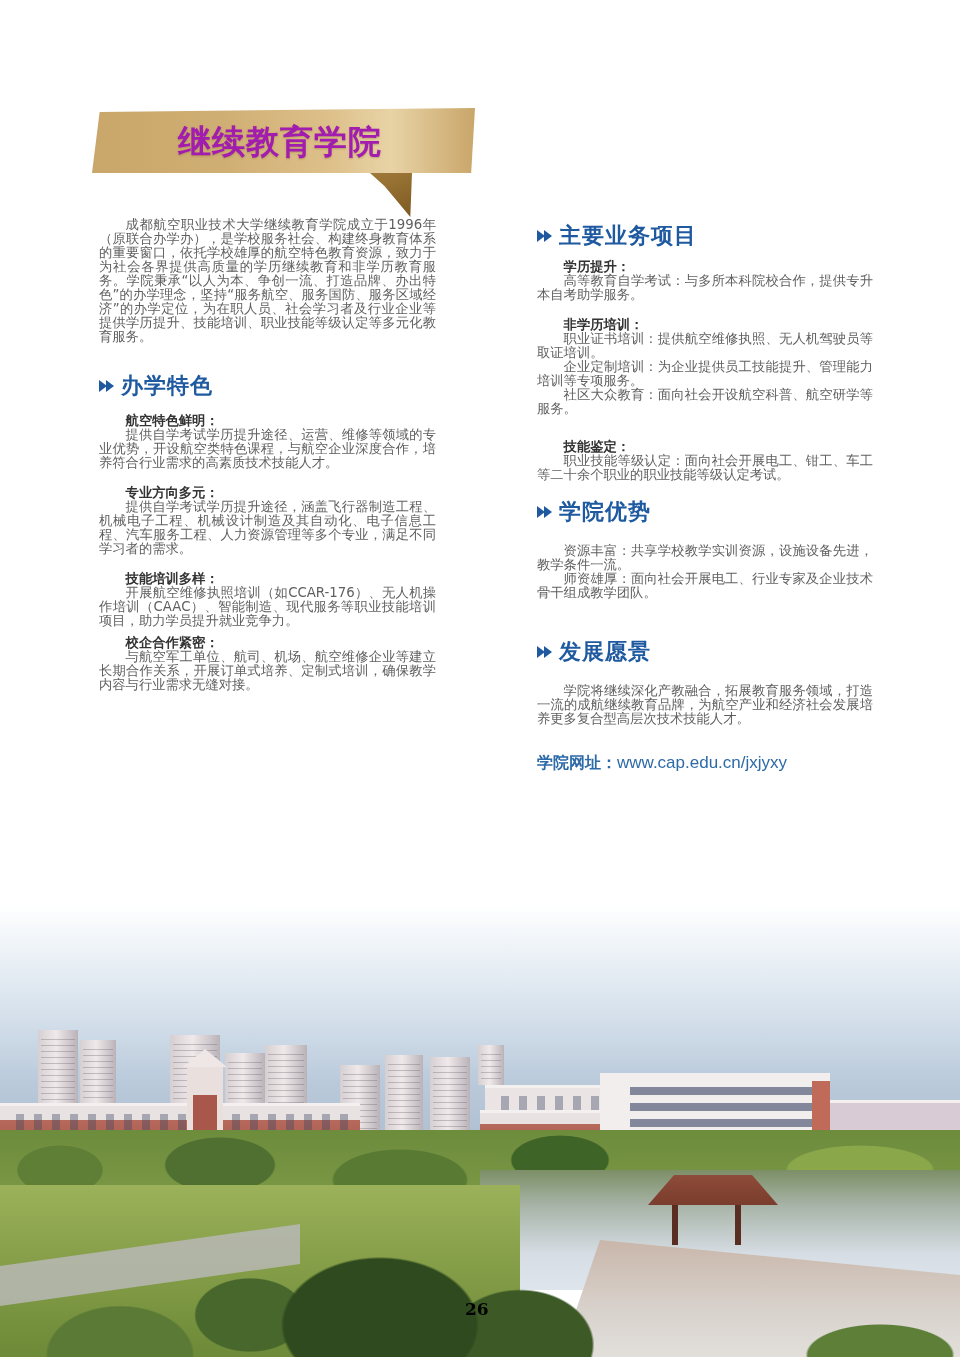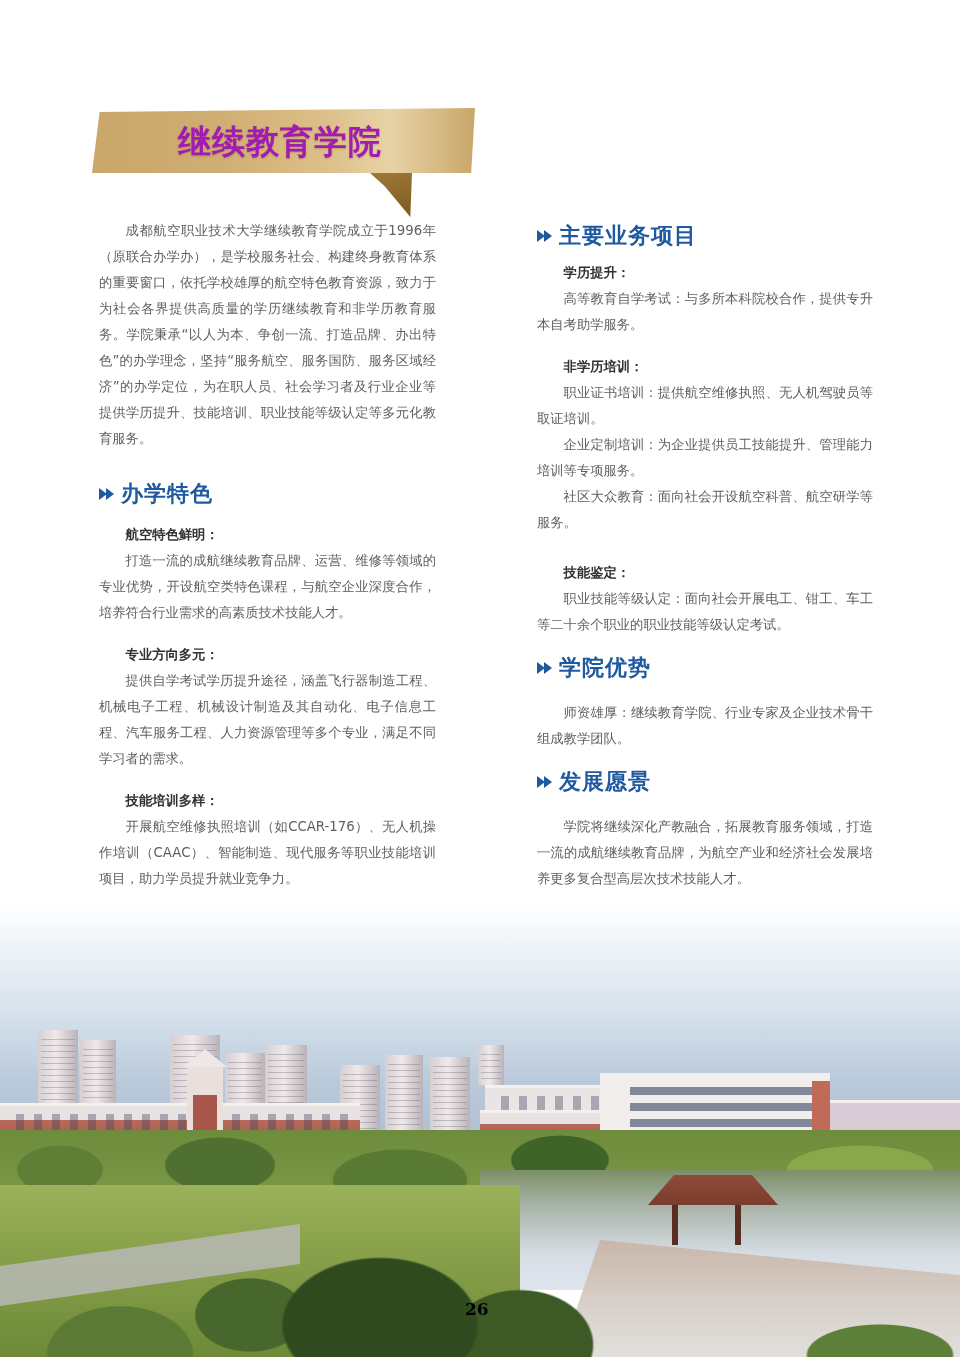--- a/index.html
+++ b/index.html
@@ -19,21 +19,21 @@
     background: linear-gradient(160deg, #a07a3a 0%, #7d5a22 100%);
     clip-path: polygon(0% 0%, 100% 0%, 96% 100%, 35% 30%);
   }
   .ribbon-title {
     position: absolute; left: 0; top: 12px; width: 383px; text-align: left; padding-left: 86px;
     font-size: 33px; font-weight: bold; color: #a21caf; letter-spacing: 1px;
     text-shadow: 0 1px 2px rgba(120,90,40,0.35);
   }
 
   
-  .col { position: absolute; width: 337px; font-size: 13.3px; line-height: 26px; color: #5f5f5f; }
+  .col { position: absolute; width: 337px; font-size: 13.3px; line-height: 14px; color: #5f5f5f; }
   .col-left { left: 99px; top: 218px; }
   .col-right { left: 537px; top: 218px; width: 336px; }
 
   p.para { text-indent: 2em; text-align: justify; }
   .sub-title { font-weight: bold; color: #333333; padding-left: 2em; margin-top: 0; }
 
   .section-head { display: flex; align-items: center; height: 36px; }
   .section-head .arrow { width: 18px; height: 14px; margin-right: 4px; position: relative; }
   .section-head .arrow svg { display: block; }
   .section-head .label { font-size: 22px; font-weight: bold; color: #1f5aa0; letter-spacing: 1px; }
@@ -103,21 +103,21 @@
       <svg width="18" height="14" viewBox="0 0 18 14">
           <polygon points="0,1 8,7 0,13" fill="#1f5aa0"></polygon>
           <polygon points="7,1 15,7 7,13" fill="#1f5aa0"></polygon>
         </svg>
     </span>
     <span class="label">办学特色</span>
   </div>
 
   <div style="margin-top:10px;">
     <div class="sub-title">航空特色鲜明：</div>
-    <p class="para">打造一流的成航继续教育品牌、运营、维修等领域的专业优势，开设航空类特色课程，与航空企业深度合作，培养符合行业需求的高素质技术技能人才。</p>
+    <p class="para">提供自学考试学历提升途径、运营、维修等领域的专业优势，开设航空类特色课程，与航空企业深度合作，培养符合行业需求的高素质技术技能人才。</p>
   </div>
   <div style="margin-top:16px;">
     <div class="sub-title">专业方向多元：</div>
     <p class="para">提供自学考试学历提升途径，涵盖飞行器制造工程、机械电子工程、机械设计制造及其自动化、电子信息工程、汽车服务工程、人力资源管理等多个专业，满足不同学习者的需求。</p>
   </div>
   <div style="margin-top:16px;">
     <div class="sub-title">技能培训多样：</div>
     <p class="para">开展航空维修执照培训（如CCAR-176）、无人机操作培训（CAAC）、智能制造、现代服务等职业技能培训项目，助力学员提升就业竞争力。</p>
   </div>
   <div style="margin-top:8px;">
@@ -157,24 +157,25 @@
   <div class="section-head" style="margin-top:12px;">
     <span class="arrow">
       <svg width="18" height="14" viewBox="0 0 18 14">
           <polygon points="0,1 8,7 0,13" fill="#1f5aa0"></polygon>
           <polygon points="7,1 15,7 7,13" fill="#1f5aa0"></polygon>
         </svg>
     </span>
     <span class="label">学院优势</span>
   </div>
   <div style="margin-top:14px;">
-    <p class="para">师资雄厚：继续教育学院、行业专家及企业技术骨干组成教学团队。</p>
-  </div>
-
-  <div class="section-head" style="margin-top:12px;">
+    <p class="para">资源丰富：共享学校教学实训资源，设施设备先进，教学条件一流。</p>
+    <p class="para">师资雄厚：面向社会开展电工、行业专家及企业技术骨干组成教学团队。</p>
+  </div>
+
+  <div class="section-head" style="margin-top:34px;">
     <span class="arrow">
       <svg width="18" height="14" viewBox="0 0 18 14">
           <polygon points="0,1 8,7 0,13" fill="#1f5aa0"></polygon>
           <polygon points="7,1 15,7 7,13" fill="#1f5aa0"></polygon>
         </svg>
     </span>
     <span class="label">发展愿景</span>
   </div>
   <p class="para" style="margin-top:14px;">学院将继续深化产教融合，拓展教育服务领域，打造一流的成航继续教育品牌，为航空产业和经济社会发展培养更多复合型高层次技术技能人才。</p>
 

